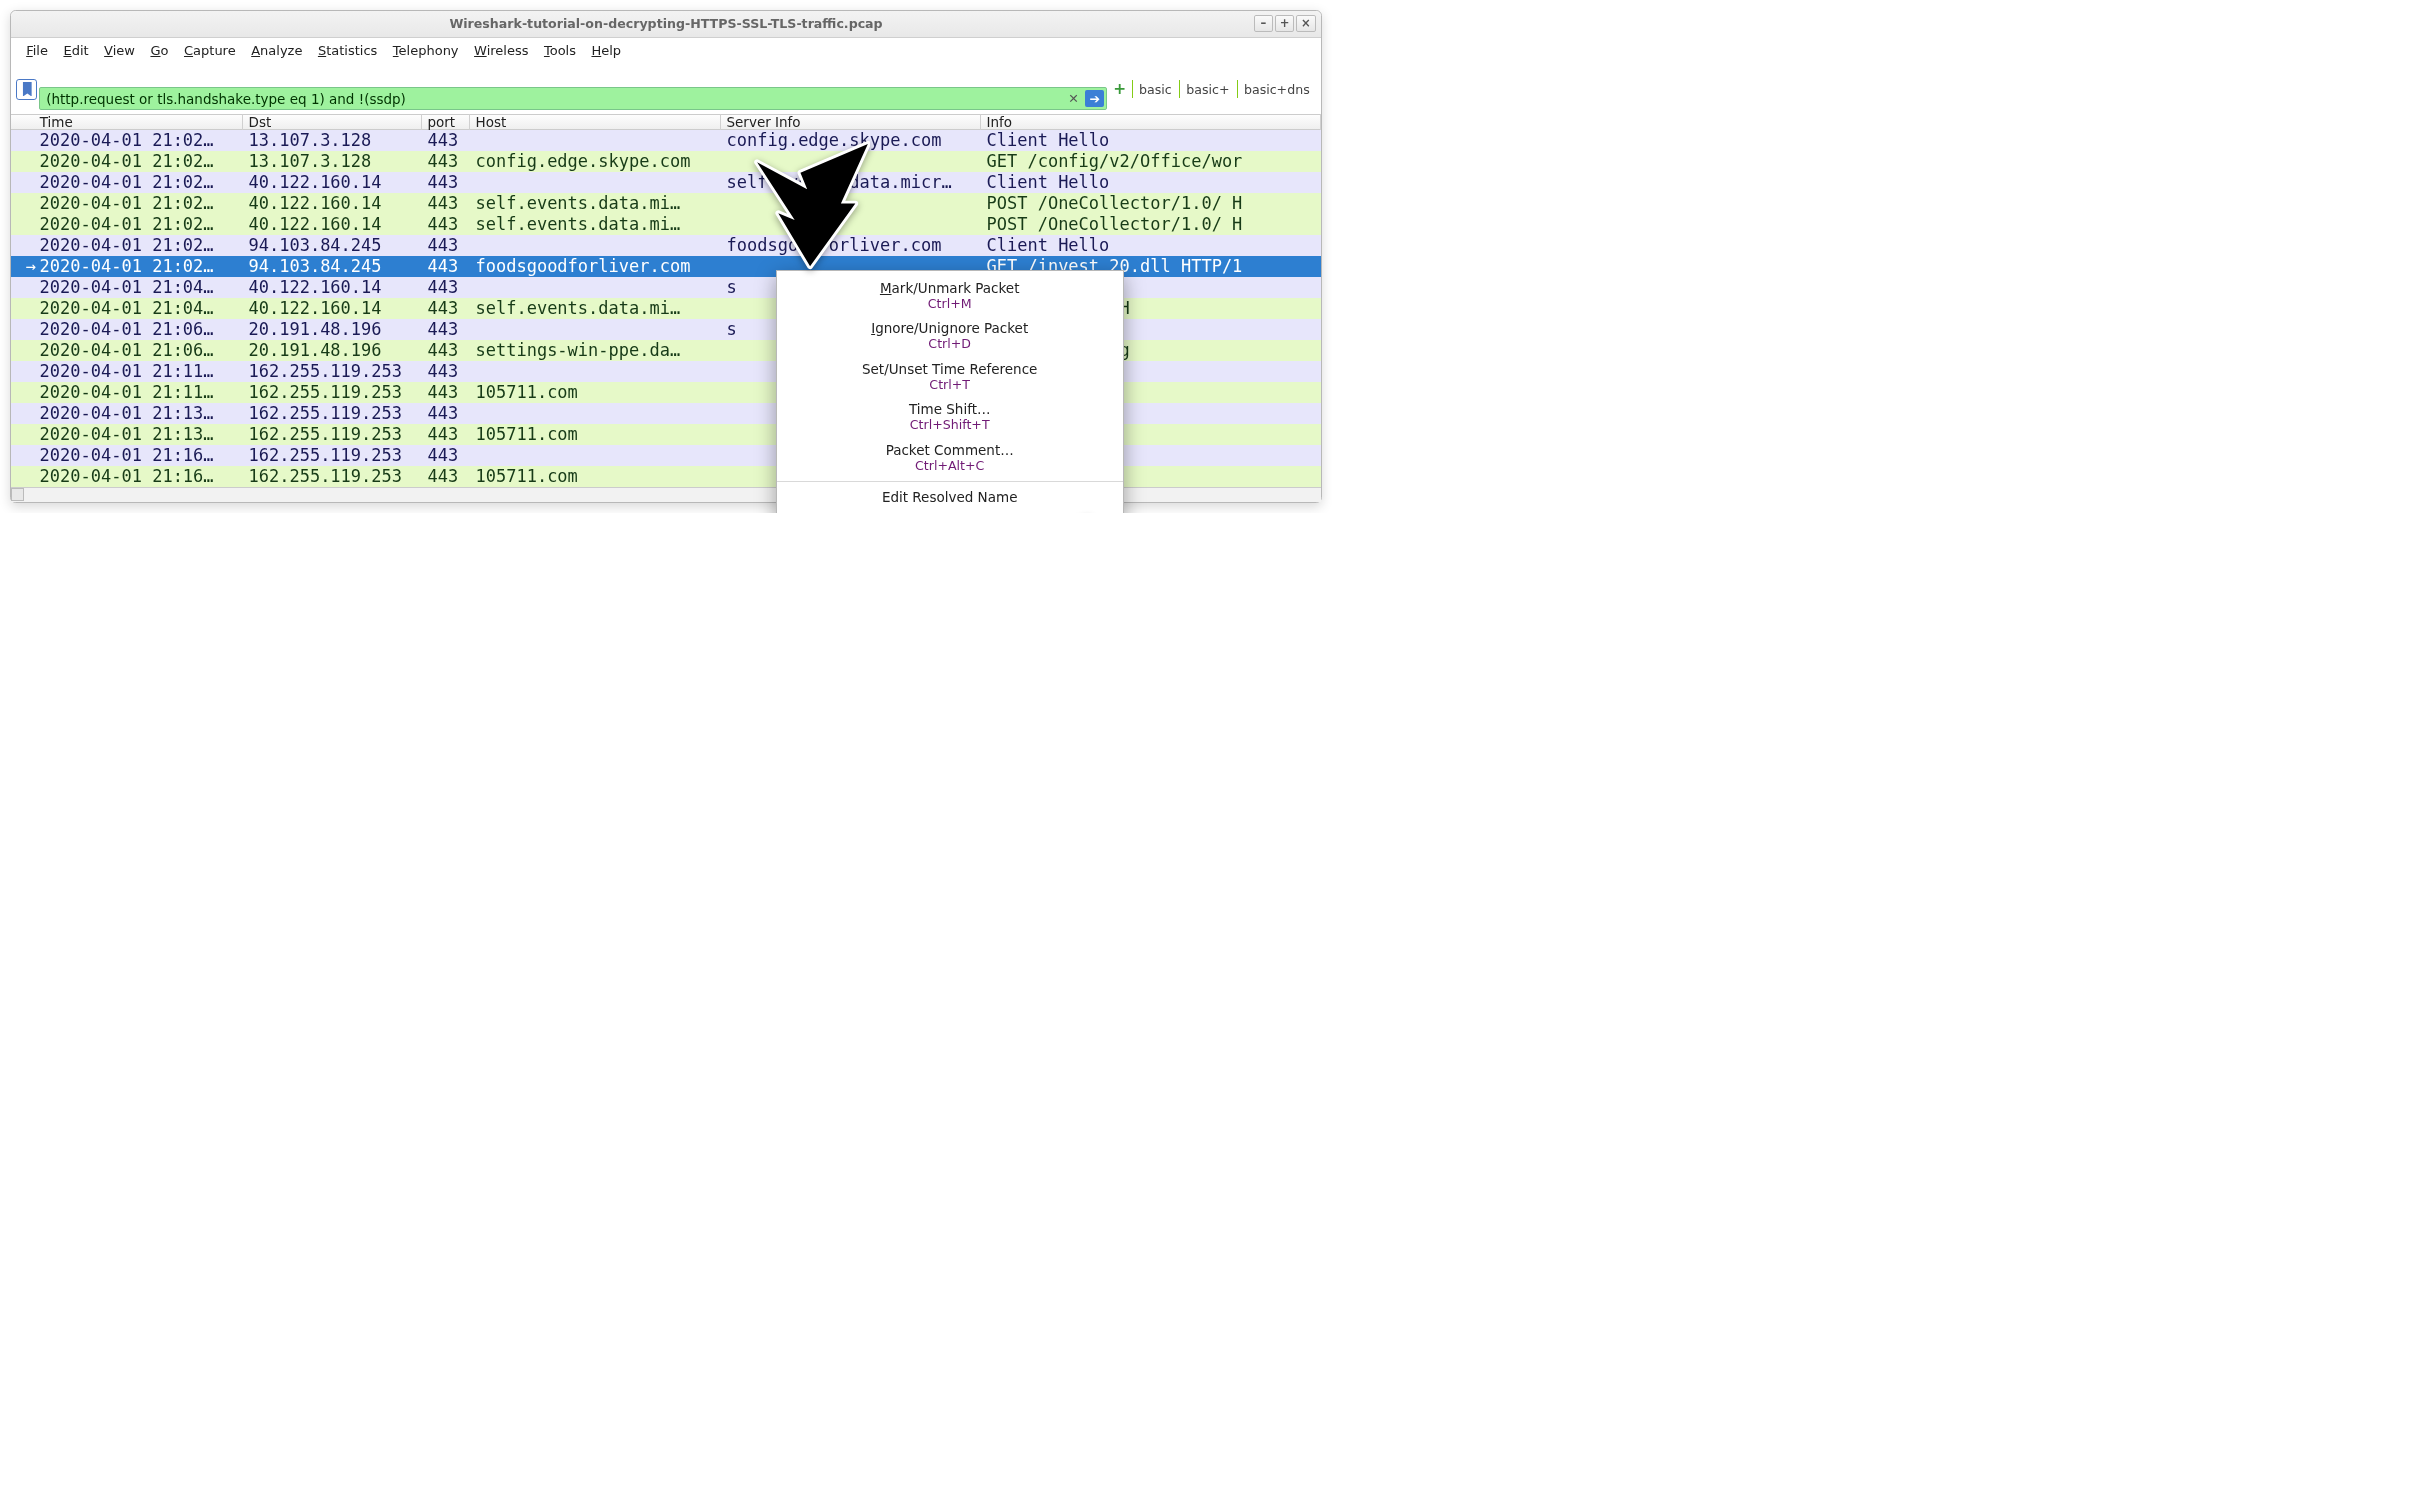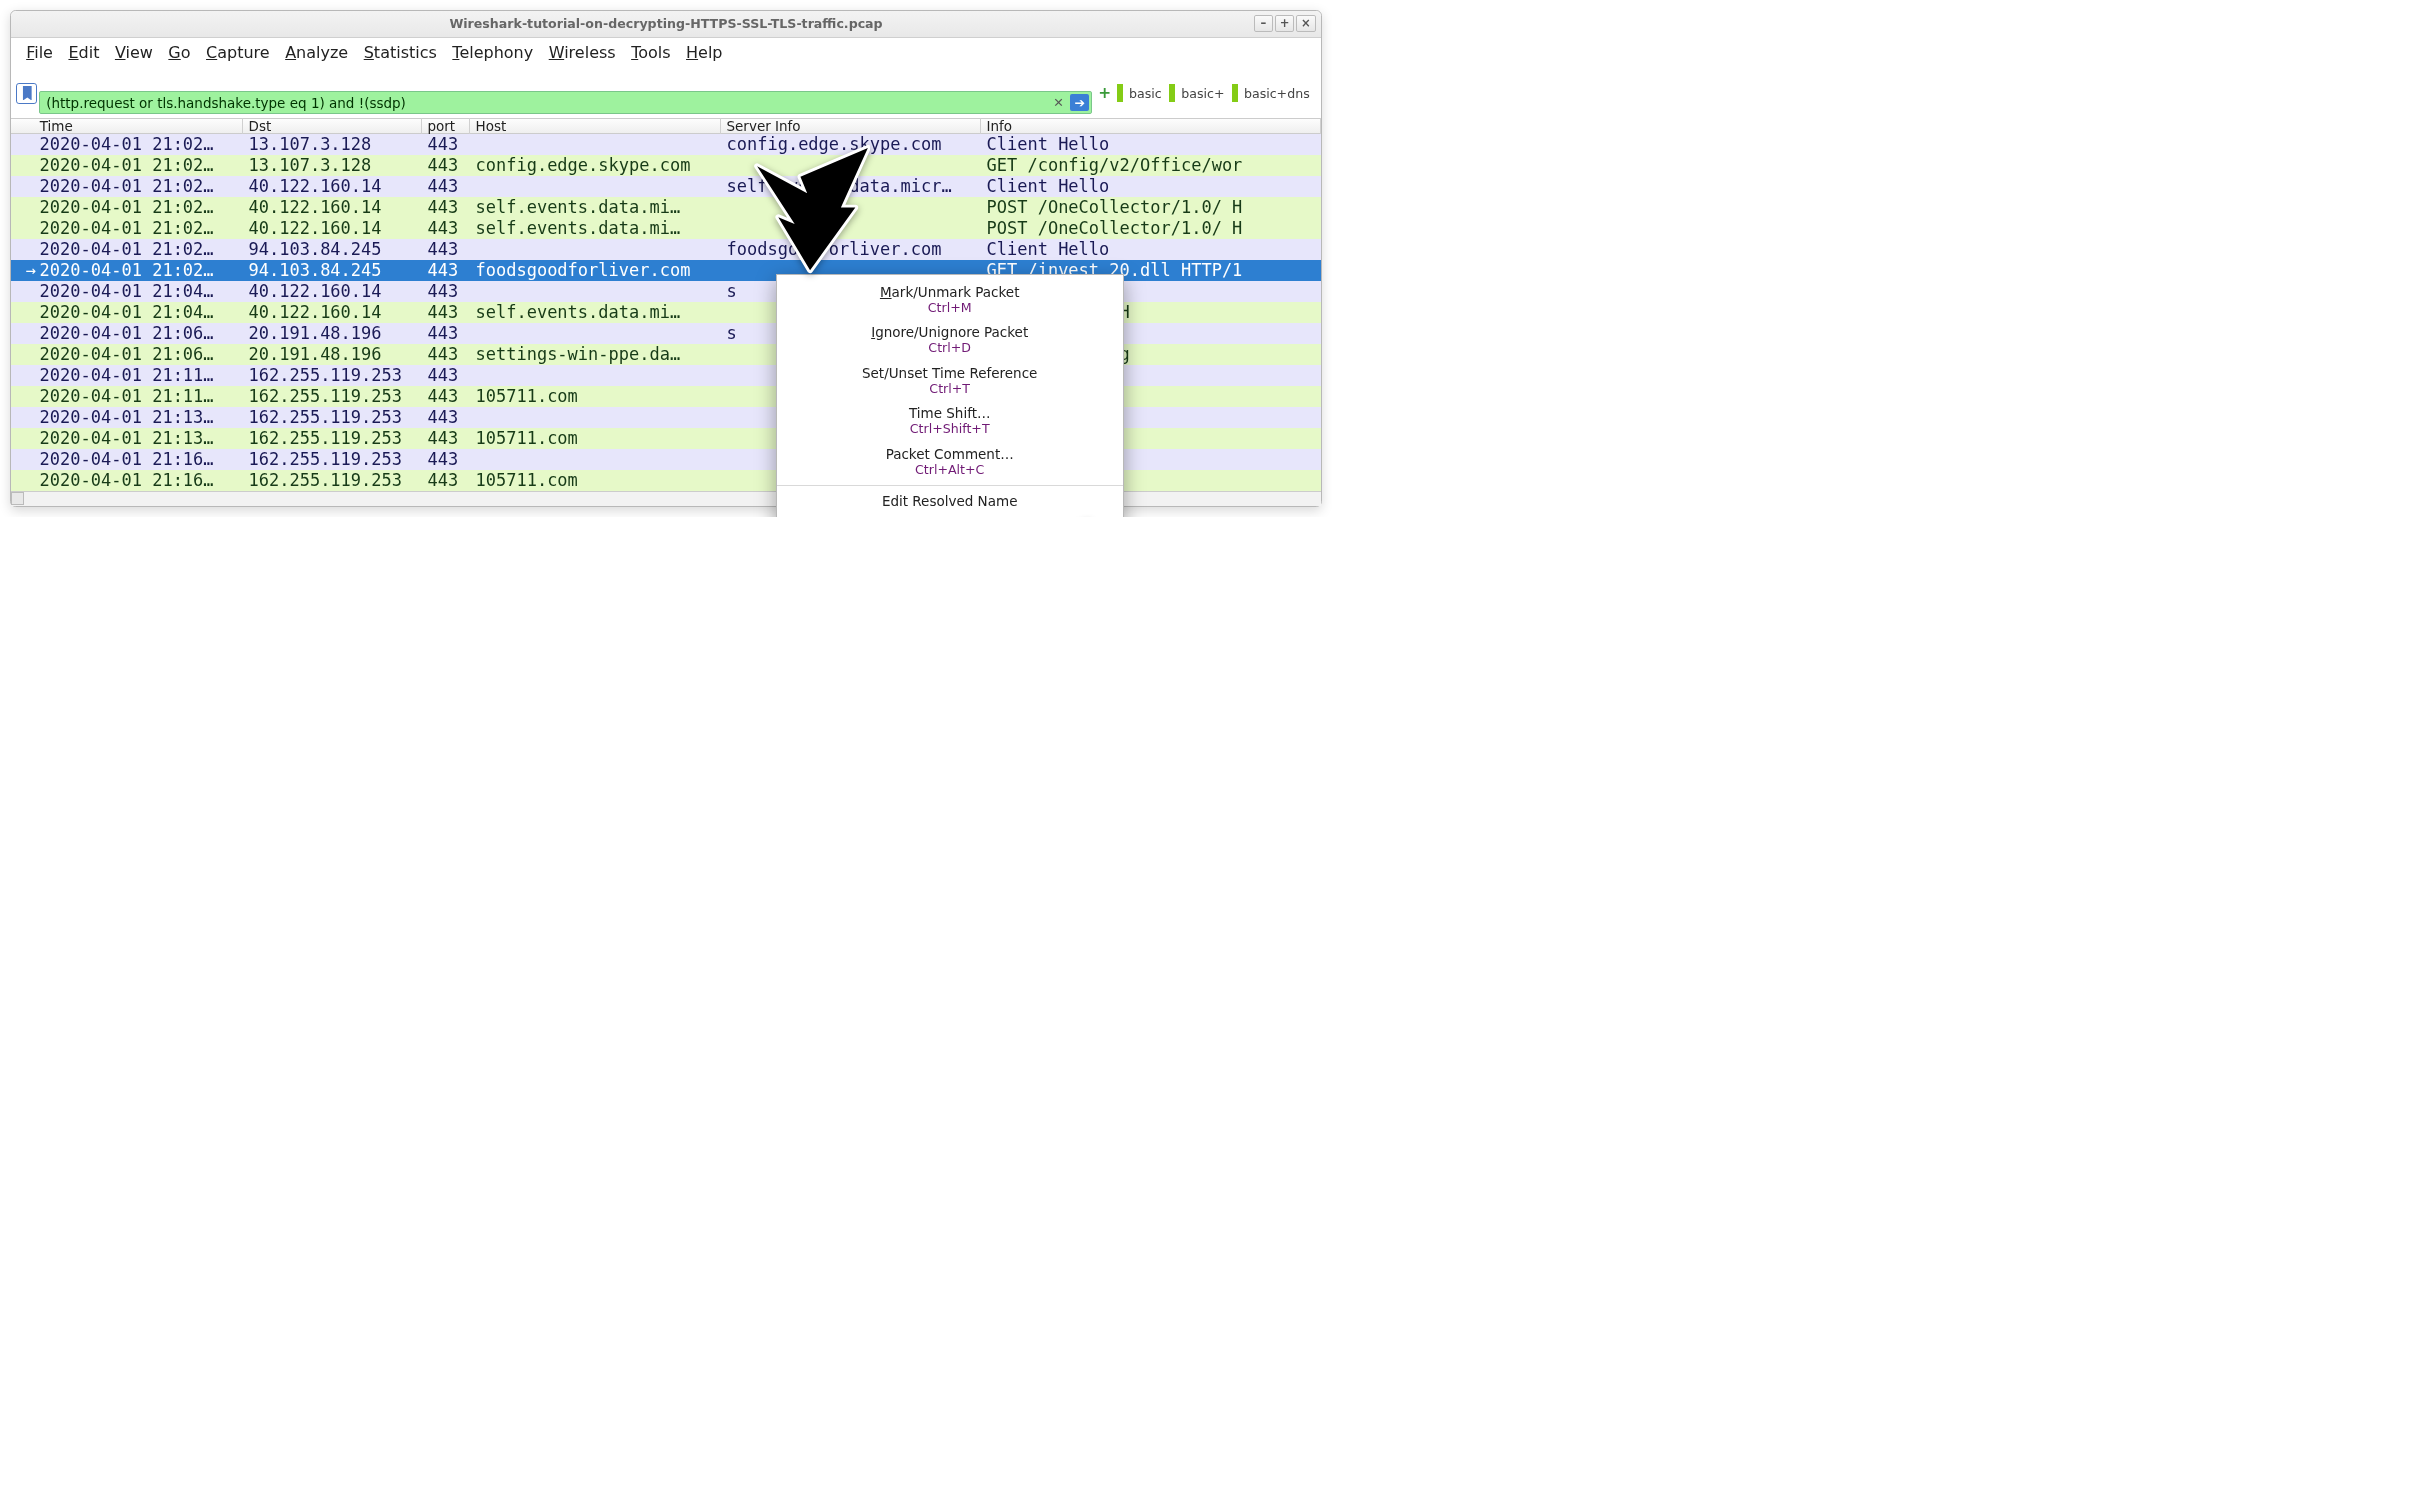--- a/index.html
+++ b/index.html
@@ -44,21 +44,21 @@
     background: linear-gradient(#fafafa,#e6e6e6);
     border-radius: 1.9px;
     display:flex; align-items:center; justify-content:center;
     font-size: 11.6px; color:#555;
     cursor:pointer;
   }
   .menubar {
     display:flex;
     gap: 3.9px;
     padding: 3.9px 9.7px 5.8px 9.7px;
-    font-size: 16px;
+    font-size: 13px;
     color:#222;
   }
   .menubar .m {
     padding: 1.9px 5.8px;
     border-radius: 2.9px;
     cursor:pointer;
   }
   .menubar .m .ul { text-decoration: underline; }
   .filterbar {
     display:flex;
@@ -111,21 +111,21 @@
     font-weight:bold;
     display:flex;align-items:center;justify-content:center;
     cursor:pointer;
     margin: 0 1.9px;
     font-size:15.4px;
   }
   .filterbar .fav {
     padding: 1.9px 5.8px;
     color:#444;
     cursor:pointer;
-    border-left: 6px solid #84cc16;
+    border-left: 1px solid #84cc16;
   }
 
   .packet-table {
     position: relative;
   }
   .thead {
     display:flex;
     background: linear-gradient(#fdfdfd,#efefef);
     border-top: 1px solid #ccc;
     border-bottom: 1px solid #ccc;

